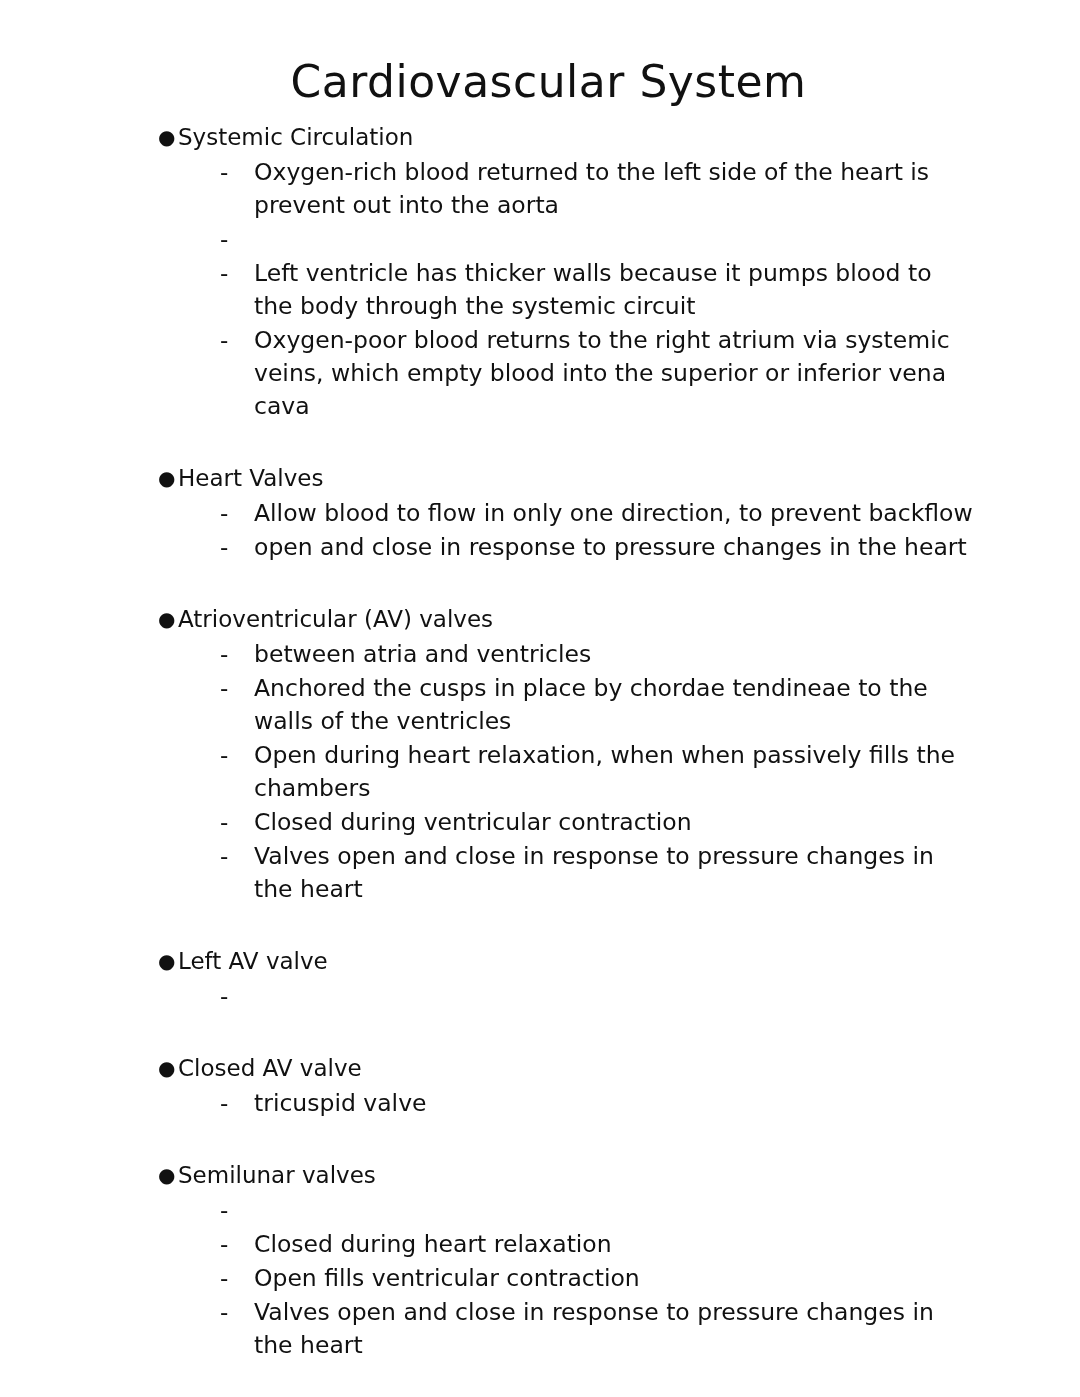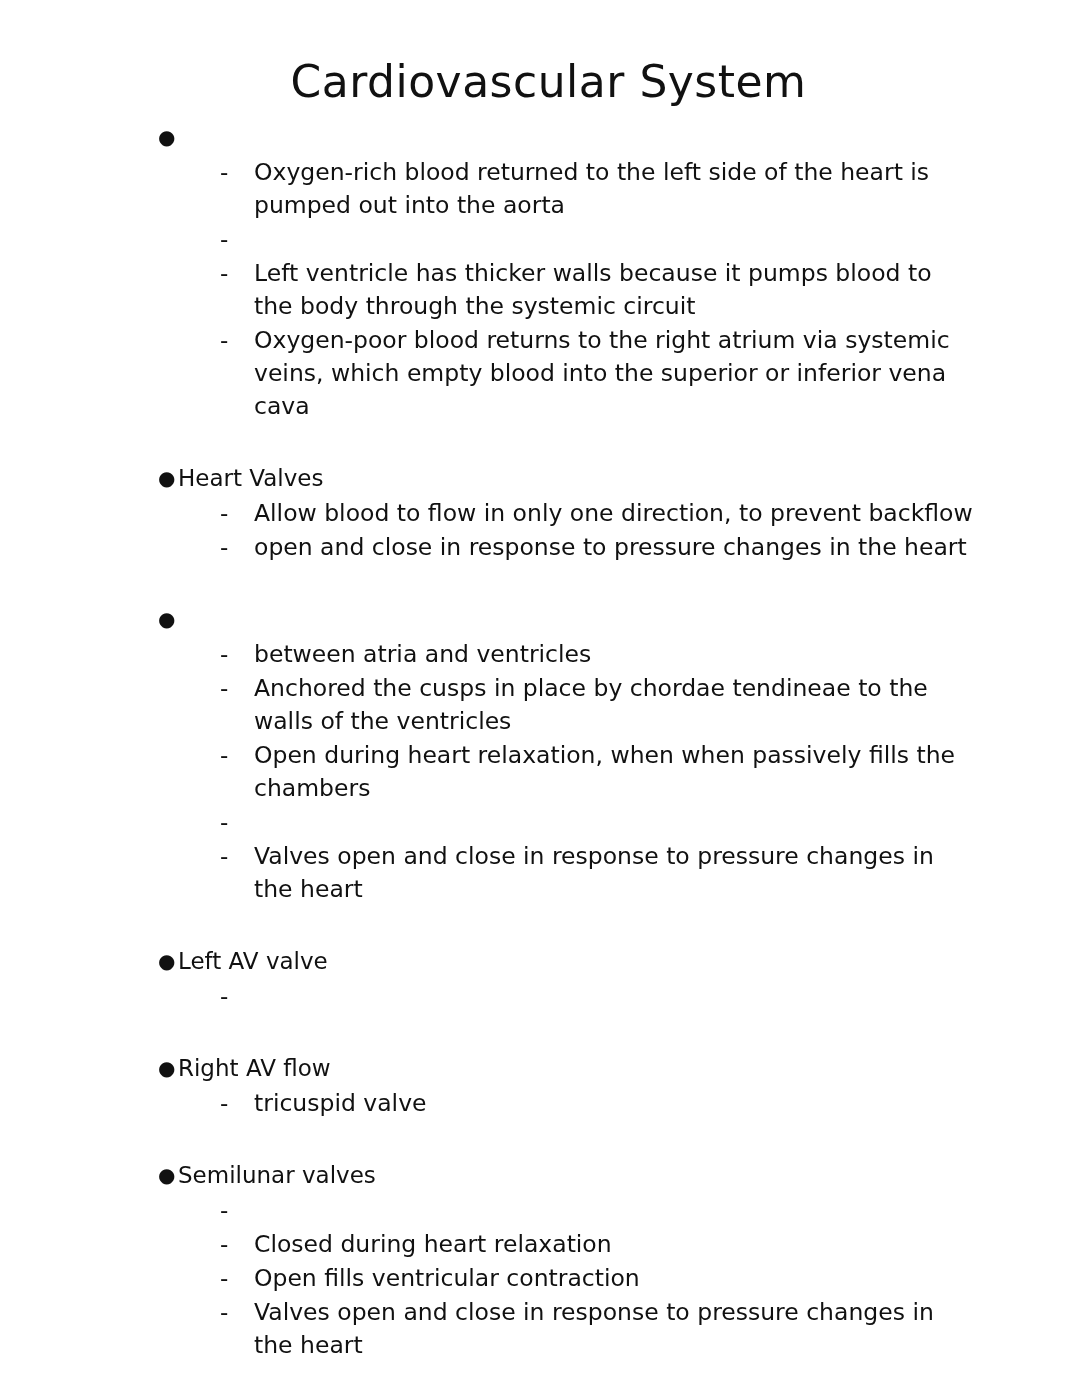--- a/index.html
+++ b/index.html
@@ -77,25 +77,26 @@
 </head>
 <body>
 
 <div class="page">
 
   <h1 class="doc-title">Cardiovascular System</h1>
 
   <div class="section">
     <div class="bullet-row">
       <span class="bullet-dot">●</span>
-    </div>
-    <div class="sub-list">
-      <div class="sub-row">
-        <span class="dash">-</span>
-        <span class="sub-text">Oxygen-rich blood returned to the left side of the heart is pumped out into the aorta</span>
+      <span class="bullet-text">Systemic Circulation</span>
+    </div>
+    <div class="sub-list">
+      <div class="sub-row">
+        <span class="dash">-</span>
+        <span class="sub-text">Oxygen-rich blood returned to the left side of the heart is prevent out into the aorta</span>
       </div>
       <div class="sub-row">
         <span class="dash">-</span>
       </div>
       <div class="sub-row">
         <span class="dash">-</span>
         <span class="sub-text">Left ventricle has thicker walls because it pumps blood to the body through the systemic circuit</span>
       </div>
       <div class="sub-row">
         <span class="dash">-</span>
@@ -117,36 +118,38 @@
       <div class="sub-row">
         <span class="dash">-</span>
         <span class="sub-text">open and close in response to pressure changes in the heart</span>
       </div>
     </div>
   </div>
 
   <div class="section">
     <div class="bullet-row">
       <span class="bullet-dot">●</span>
+      <span class="bullet-text">Atrioventricular (AV) valves</span>
     </div>
     <div class="sub-list">
       <div class="sub-row">
         <span class="dash">-</span>
         <span class="sub-text">between atria and ventricles</span>
       </div>
       <div class="sub-row">
         <span class="dash">-</span>
         <span class="sub-text">Anchored the cusps in place by chordae tendineae to the walls of the ventricles</span>
       </div>
       <div class="sub-row">
         <span class="dash">-</span>
         <span class="sub-text">Open during heart relaxation, when when passively fills the chambers</span>
       </div>
       <div class="sub-row">
         <span class="dash">-</span>
+        <span class="sub-text">Closed during ventricular contraction</span>
       </div>
       <div class="sub-row">
         <span class="dash">-</span>
         <span class="sub-text">Valves open and close in response to pressure changes in the heart</span>
       </div>
     </div>
   </div>
 
   <div class="section">
     <div class="bullet-row">
@@ -156,21 +159,21 @@
     <div class="sub-list">
       <div class="sub-row">
         <span class="dash">-</span>
       </div>
     </div>
   </div>
 
   <div class="section">
     <div class="bullet-row">
       <span class="bullet-dot">●</span>
-      <span class="bullet-text">Right AV flow</span>
+      <span class="bullet-text">Closed AV valve</span>
     </div>
     <div class="sub-list">
       <div class="sub-row">
         <span class="dash">-</span>
         <span class="sub-text">tricuspid valve</span>
       </div>
     </div>
   </div>
 
   <div class="section">

